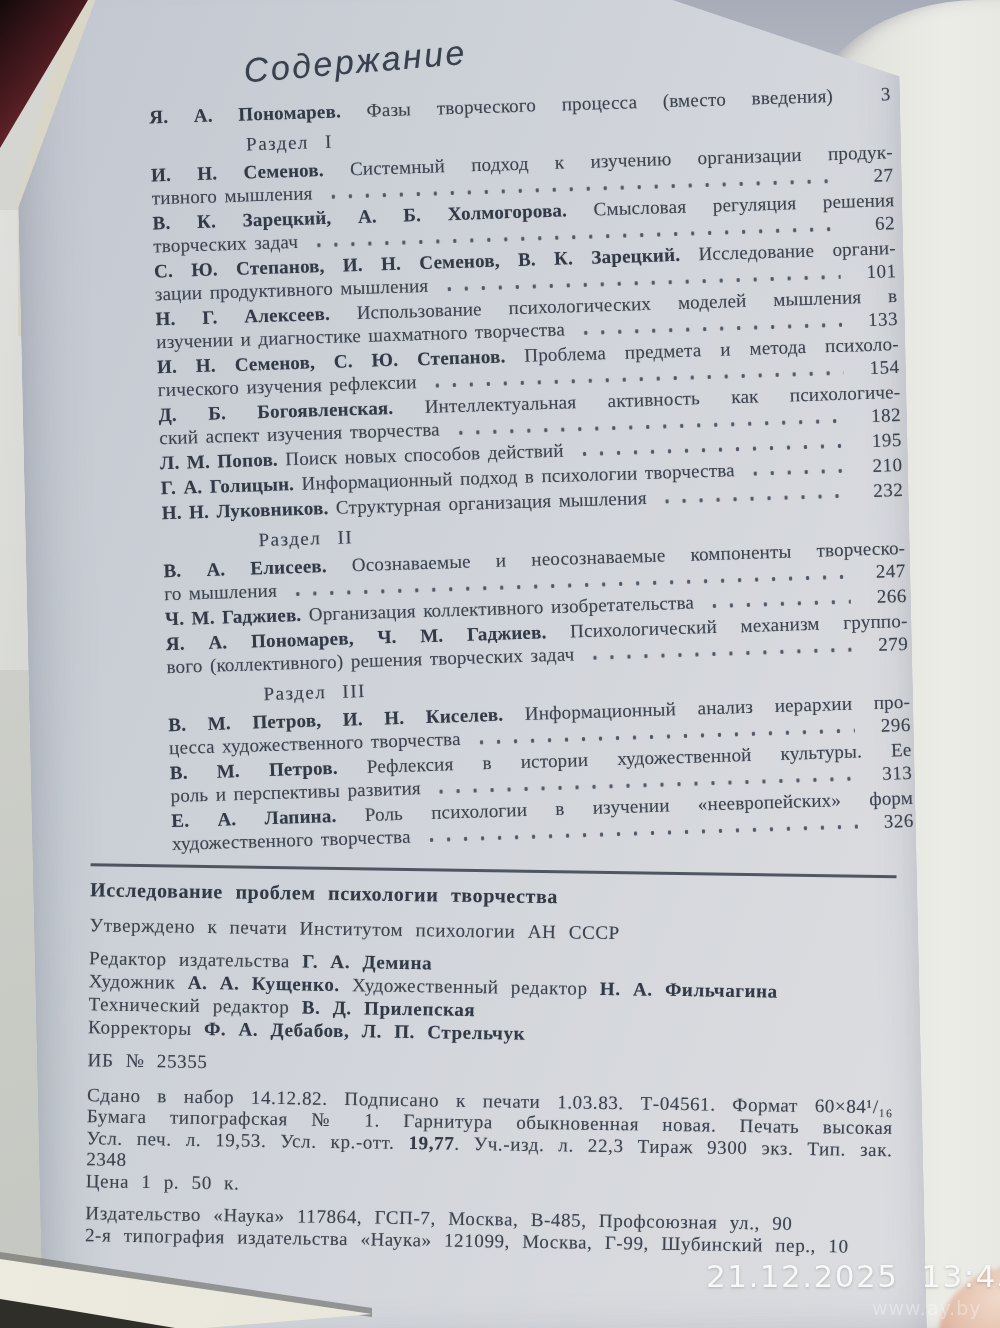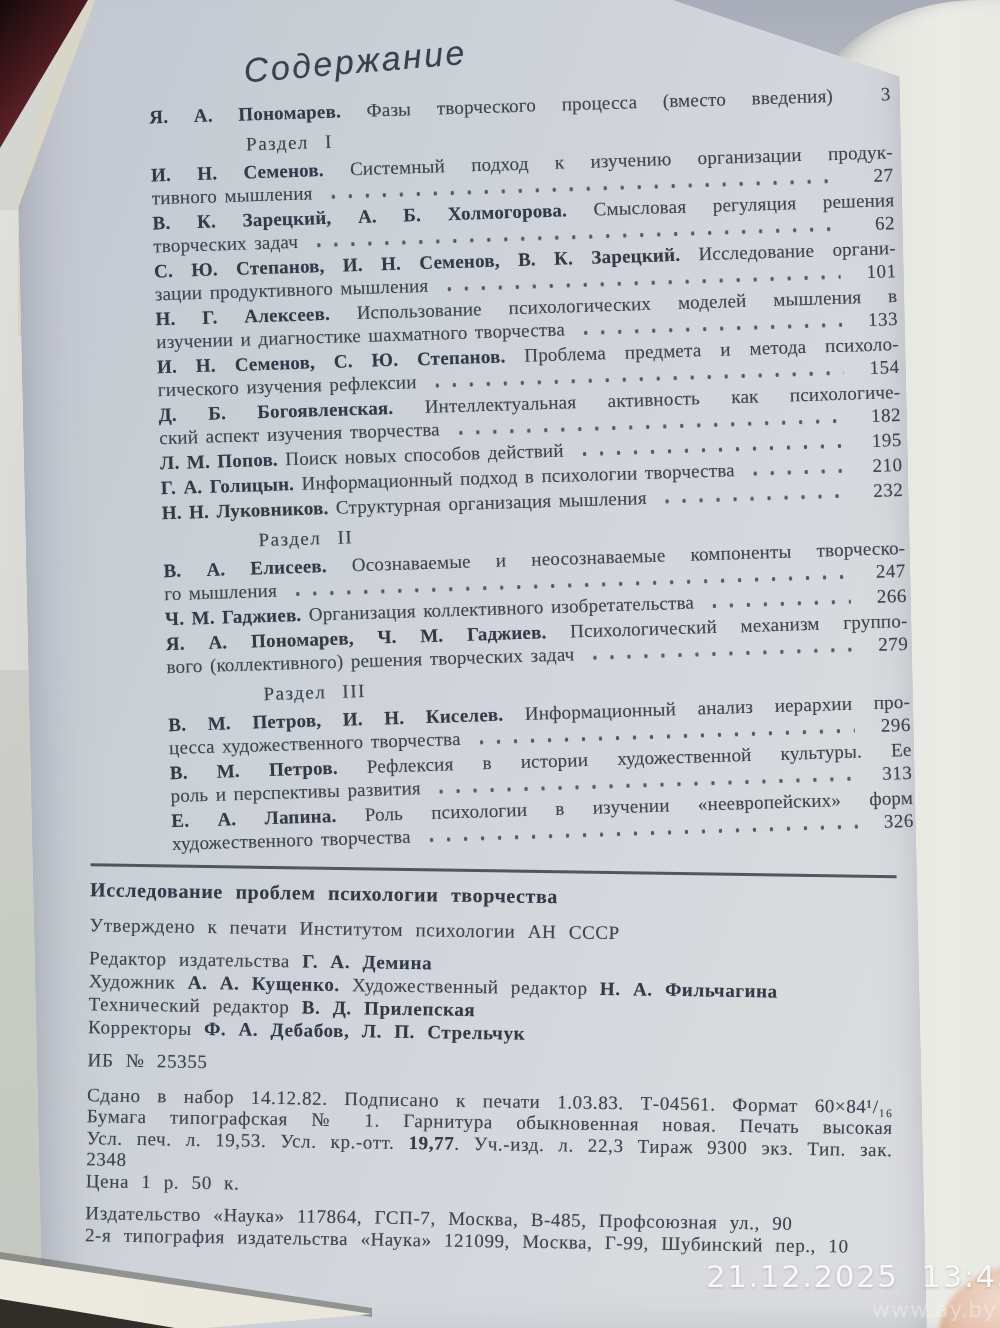--- a/index.html
+++ b/index.html
@@ -80,21 +80,21 @@
   
   .fingertip{position:absolute;left:932px;top:1272px;width:130px;height:100px;z-index:30;
     background:radial-gradient(ellipse at 60% 30%,#f0dacb 0%,#e3bfab 45%,#d0a28c 75%,#ba8b75 100%);
     border-radius:55% 45% 20% 40% / 60% 60% 25% 40%;transform:rotate(-28deg);filter:blur(2px);}
 
   
   .timestamp{position:absolute;left:706px;top:1258px;z-index:40;white-space:pre;
     font-family:"DejaVu Sans",sans-serif;font-size:31px;color:#f7f8f7;letter-spacing:1.5px;
     text-shadow:0 1px 3px rgba(110,110,110,.4);}
   .watermark{position:absolute;left:872px;top:1297px;z-index:41;white-space:pre;
-    font-family:"DejaVu Sans",sans-serif;font-size:22px;color:rgba(250,250,252,.38);letter-spacing:1px;}
+    font-family:"DejaVu Sans",sans-serif;font-size:19px;color:rgba(250,250,252,.38);letter-spacing:1px;}
 </style>
 </head>
 <body>
 
 <div class="scene">
   <div class="pillow"></div>
   <div class="fore-edge"></div>
   <div class="flysheet"></div>
   <div class="cover-corner"></div>
 

